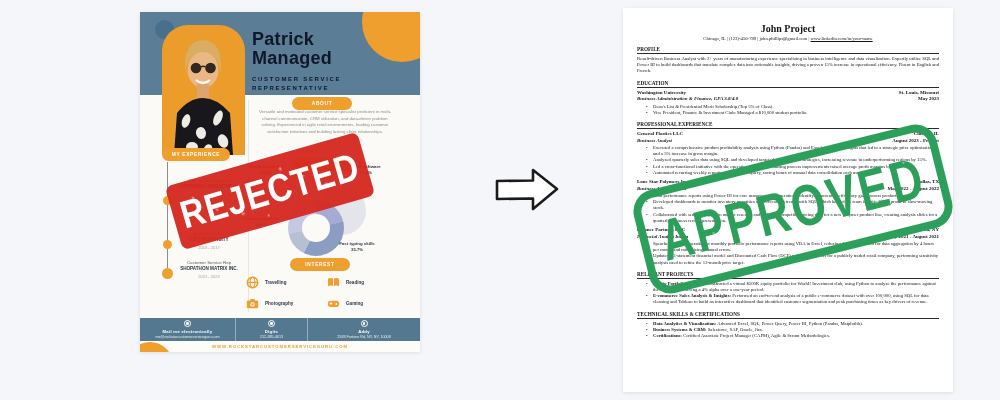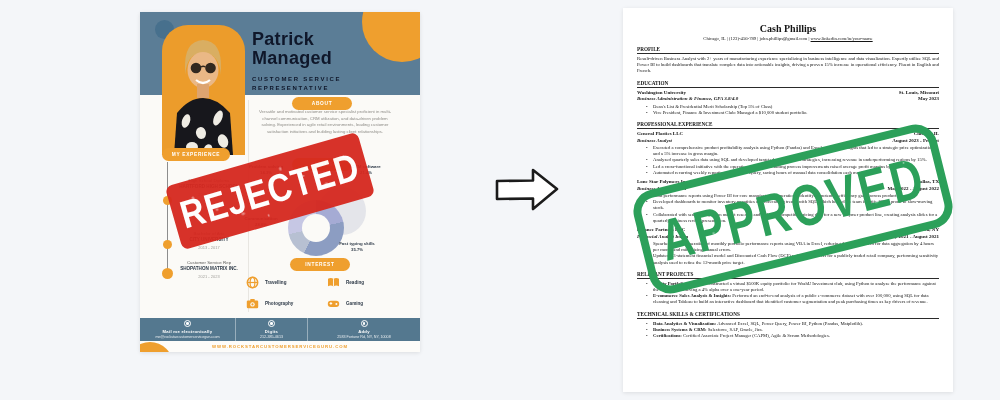--- a/index.html
+++ b/index.html
@@ -258,21 +258,21 @@
 
   <div class="stamp-rejected" id="stampRejected" style="background: rgb(214, 40, 31);">
     <span>REJECTED</span>
   </div>
 
   <svg class="arrow" width="68" height="52" viewBox="0 0 68 52">
     <polygon points="3,17 39,16.5 39,6 63,25 39,45 39,34.5 3,35" fill="#ffffff" stroke="#1b1b1b" stroke-width="2.6" stroke-linejoin="round"></polygon>
   </svg>
 
   <div class="page">
-    <div class="p-name">Cash Phillips</div>
+    <div class="p-name">John Project</div>
     <div class="p-contact">
       <span>Chicago, IL | (123)-456-789 | john.phillips@gmail.com | </span><a href="#">www.linkedin.com/in/your-name</a>
     </div>
 
     <div class="sect">
       <div class="sect-h">PROFILE</div>
       <div class="p-text">Result-driven Business Analyst with 2+ years of manufacturing experience specializing in business intelligence and data visualization. Expertly utilize SQL and Power BI to build dashboards that translate complex data into actionable insights, driving a proven 15% increase in operational efficiency. Fluent in English and French.</div>
     </div>
 
     <div class="sect">

